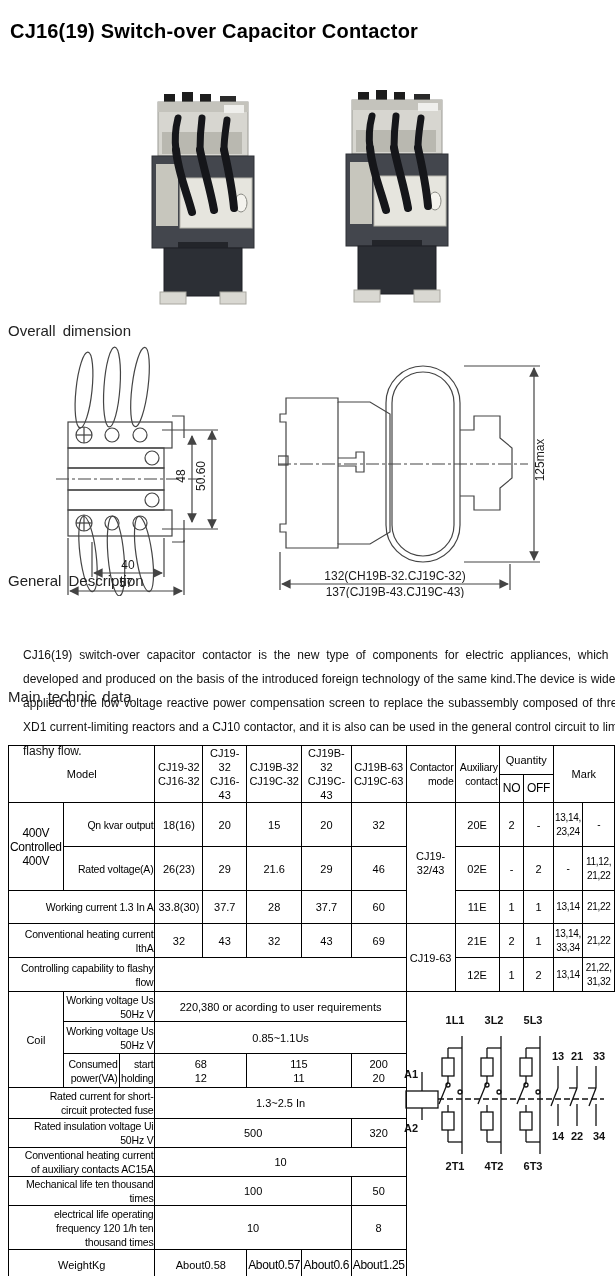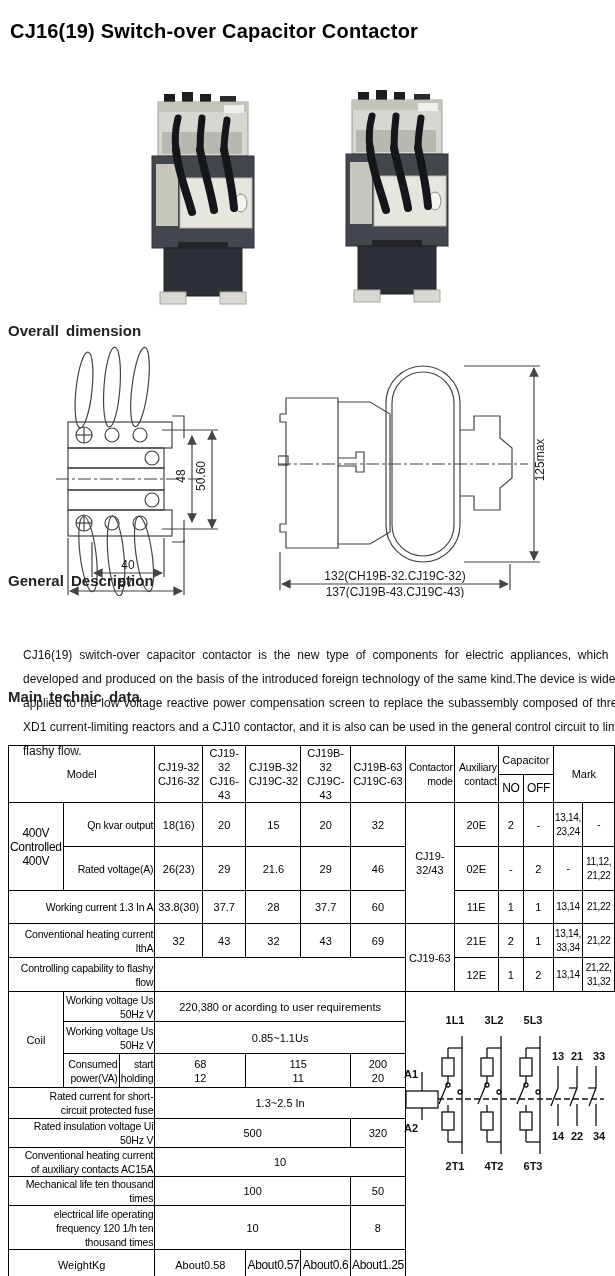--- a/index.html
+++ b/index.html
@@ -1,19 +1,19 @@
 <!DOCTYPE html>
 <html><head>
 <meta charset="utf-8">
 <style>
   html,body{margin:0;padding:0;background:#fff;}
   .page{position:relative;width:615px;height:1276px;background:#fff;overflow:hidden;
         font-family:"Liberation Sans","DejaVu Sans",sans-serif;color:#000;}
   .title{position:absolute;left:10px;top:20px;font-size:20px;font-weight:bold;letter-spacing:.2px;margin:0;}
-  .sec-head{position:absolute;left:8px;font-size:15px;font-weight:bold;color:#222;word-spacing:3px;margin:0;}
+  .sec-head{position:absolute;left:8px;font-size:15px;font-weight:normal;color:#222;word-spacing:3px;margin:0;}
   .photos svg{position:absolute;}
   .desc{position:absolute;left:8px;top:628px;width:601px;font-size:12px;line-height:24px;
         text-align:justify;color:#111;margin:15px;}
   
   table.tech{position:absolute;left:8px;top:745px;border-collapse:collapse;table-layout:fixed;
              font-size:11px;text-align:center;color:#000;}
   table.tech td{border:1px solid #000;padding:0 1px;vertical-align:middle;line-height:14px;}
   table.tech td.nb{border:none;}
   .pre{white-space:pre-line;}
   .lbl{font-size:10.5px;letter-spacing:-.2px;text-align:right;}
@@ -195,21 +195,21 @@
       <td rowspan="2" class="pre">CJ19B-32
 CJ19C-32</td>
       <td rowspan="2" class="pre">CJ19B-32
 CJ19C-43</td>
       <td rowspan="2" class="pre">CJ19B-63
 CJ19C-63</td>
       <td rowspan="2" class="pre lbl">Contactor
 mode</td>
       <td rowspan="2" class="pre lbl">Auxiliary
 contact</td>
-      <td colspan="2">Capacitor</td>
+      <td colspan="2">Quantity</td>
       <td colspan="2" rowspan="2">Mark</td>
     </tr>
     <tr style="height:18px">
       <td class="sm">NO</td>
       <td class="sm">OFF</td>
     </tr>
     <tr style="height:44px">
       <td rowspan="2" class="pre sm">400V
 Controlled
 400V</td>

